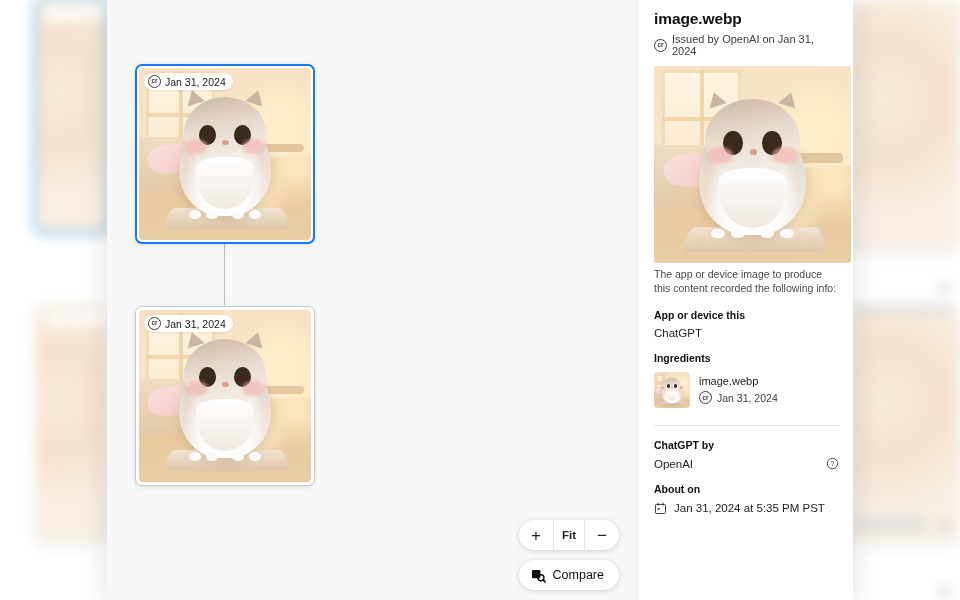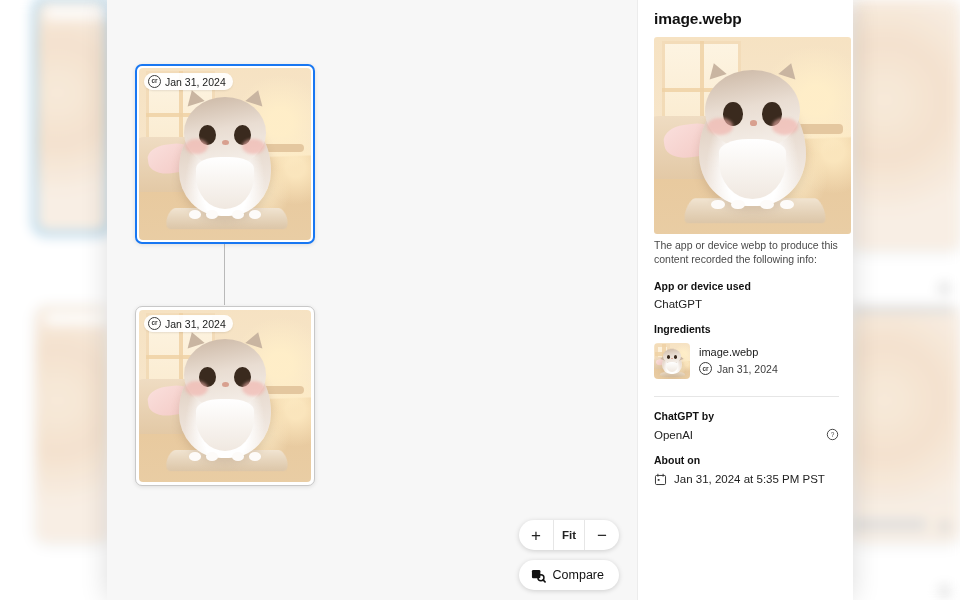--- a/index.html
+++ b/index.html
@@ -416,20 +416,24 @@
         </span>
         <span>Compare</span>
       </div>
     </div>
   </div>
 
   <div class="panel">
 
     <div class="panel-title">image.webp</div>
 
+    <div class="panel-sub">
+      <span class="cr-badge">cr</span>
+      <span>Issued by OpenAI on Jan 31, 2024</span>
+    </div>
 
     <div class="hero">
       <div class="cat-scene">
         <div class="cat-bg"></div>
           <div class="cat-window"></div>
           <div class="cat-sofa"></div>
         <div class="cat-pillow"></div>
           <div class="cat-table"></div>
           <div class="cat-mat"></div>
         <div class="cat-body"></div>
@@ -442,23 +446,23 @@
           <div class="blush r"></div>
         <div class="nose"></div>
           <div class="ruff"></div>
         <div class="paw p1"></div>
           <div class="paw p2"></div>
           <div class="paw p3"></div>
           <div class="paw p4"></div>
       </div>
     </div>
 
-    <div class="sect-desc">The app or device webp to produce this content recorded the following info:</div>
-
-    <div class="field-label">App or device used</div>
+    <div class="sect-desc">The app or device image to produce this content recorded the following info:</div>
+
+    <div class="field-label">App or device this</div>
     <div class="field-value">
       <span>ChatGPT</span>
     </div>
 
     <div class="field-label">Ingredients</div>
     <div class="ing-row">
       <div class="ing-thumb">
         <div class="cat-scene">
           <div class="cat-bg"></div>
             <div class="cat-window"></div>

